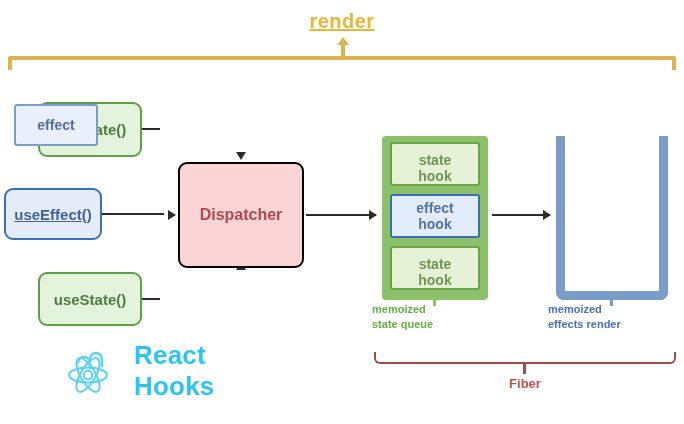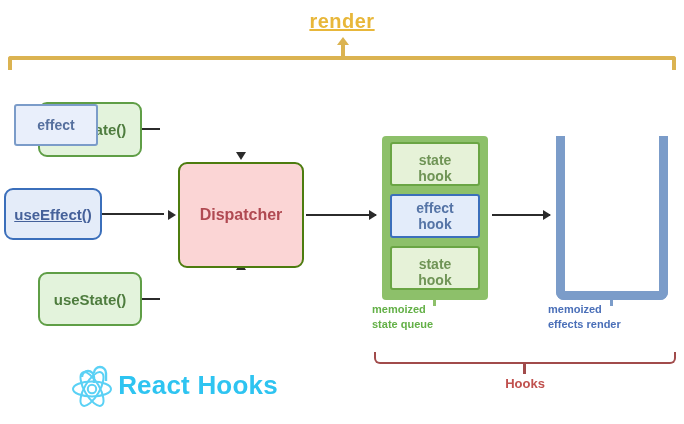--- a/index.html
+++ b/index.html
@@ -44,21 +44,21 @@
     font-size: 15px; font-weight: bold;
     border-radius: 9px;
   }
   .node.green {
     background: #e3f3dc; border: 2px solid #5f9e46; color: #4e7c3e;
   }
   .node.blue {
     background: #e4ecf9; border: 2px solid #3b6fbb; color: #45619a;
   }
   .node.pink {
-    background: #fbd5d5; border: 2px solid #4d7c0f; color: #b04a52;
+    background: #fbd5d5; border: 2px solid #000000; color: #b04a52;
   }
 
   #useState-top  { left: 38px;  top: 102px; width: 104px; height: 55px; }
   #useEffect     { left: 4px;   top: 188px; width: 98px;  height: 52px; text-decoration: underline; }
   #useState-bot  { left: 38px;  top: 272px; width: 104px; height: 54px; }
   #dispatcher    { left: 178px; top: 162px; width: 126px; height: 106px; font-size: 16px; }
 
   
   #state-queue {
     position: absolute; left: 382px; top: 136px; width: 106px; height: 164px;
@@ -146,23 +146,23 @@
   #arrow-in-top    { left: 236px; top: 152px; border-top:8px solid #2b2b2b; }
   #arrow-in-bottom { left: 236px; top: 262px; border-bottom:8px solid #2b2b2b; }
 
   .connector { position:absolute; background:#2b2b2b; height:2px; }
   #conn-usestate-top { left: 142px; top: 128px; width: 18px; }
   #conn-useeffect    { left: 102px; top: 213px; width: 62px; }
   #conn-usestate-bot { left: 142px; top: 298px; width: 18px; }
 
   
   #react-logo {
-    position: absolute; left: 62px; top: 358px;
+    position: absolute; left: 62px; top: 344px;
     width: 220px; height: 54px;
-    display: flex; align-items: center; gap: 0; justify-content: center;
+    display: flex; align-items: center; gap: 20px;
   }
   #react-logo-mark { width: 52px; height: 52px; }
   #react-logo-text {
     font-size: 26px; font-weight: bold; color: #2ec4f1; letter-spacing: .2px;
   }
 </style>
 </head>
 <body>
 
 <div id="stage">
@@ -217,21 +217,21 @@
   <div id="effect-queue"></div>
   <div id="effect-item">effect</div>
   <div class="cap-stem" id="effect-cap-stem"></div>
   <div class="caption" id="effect-caption">
     <span>memoized</span><br>
     <span>effects render</span>
   </div>
 
   <div class="fiber-bracket"></div>
   <div class="fiber-stem"></div>
-  <div class="fiber-label">Hooks</div>
+  <div class="fiber-label">Fiber</div>
 
   <div id="react-logo">
     <span id="react-logo-mark">
       <svg viewBox="0 0 52 52" width="52" height="52" fill="none" stroke="#5ad1f5" stroke-width="2">
         <circle cx="26" cy="30" r="4.2"></circle>
         <ellipse cx="26" cy="30" rx="19" ry="7.5"></ellipse>
         <ellipse cx="26" cy="30" rx="19" ry="7.5" transform="rotate(60 26 30)"></ellipse>
         <ellipse cx="26" cy="30" rx="19" ry="7.5" transform="rotate(120 26 30)"></ellipse>
         <path d="M16 18 a6 6 0 1 1 12 0 v6" stroke="#5ad1f5" stroke-width="2.4" fill="none"></path>
         <path d="M28 14 a6 6 0 1 1 12 0 v8" stroke="#5ad1f5" stroke-width="2.4" fill="none"></path>

